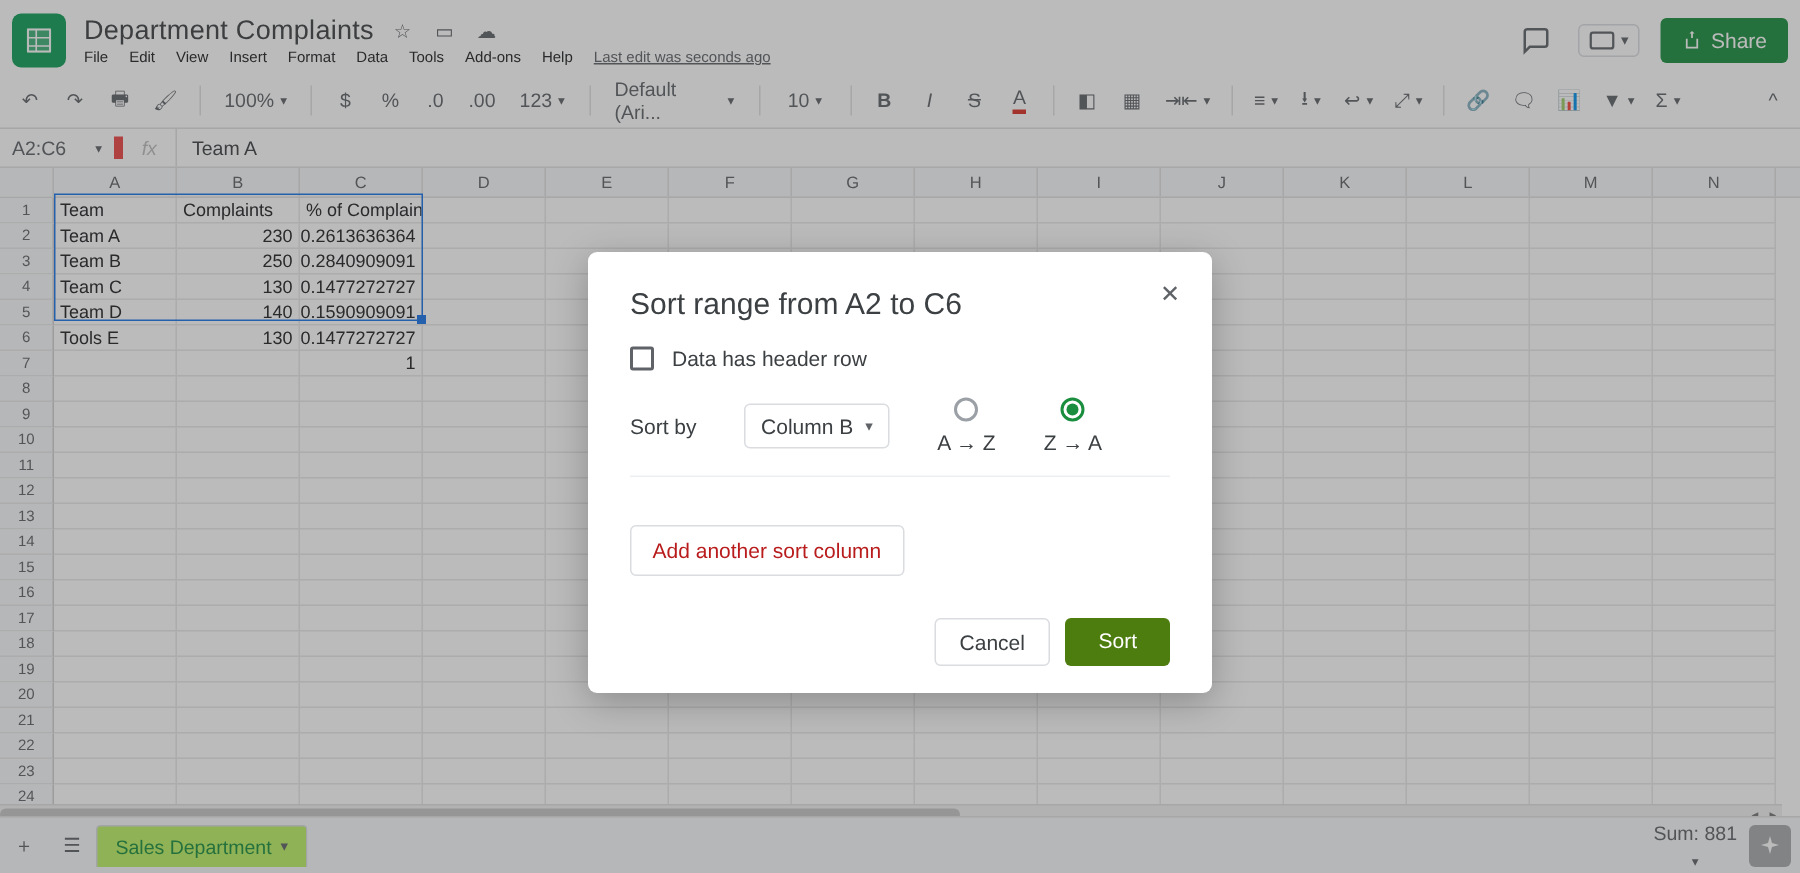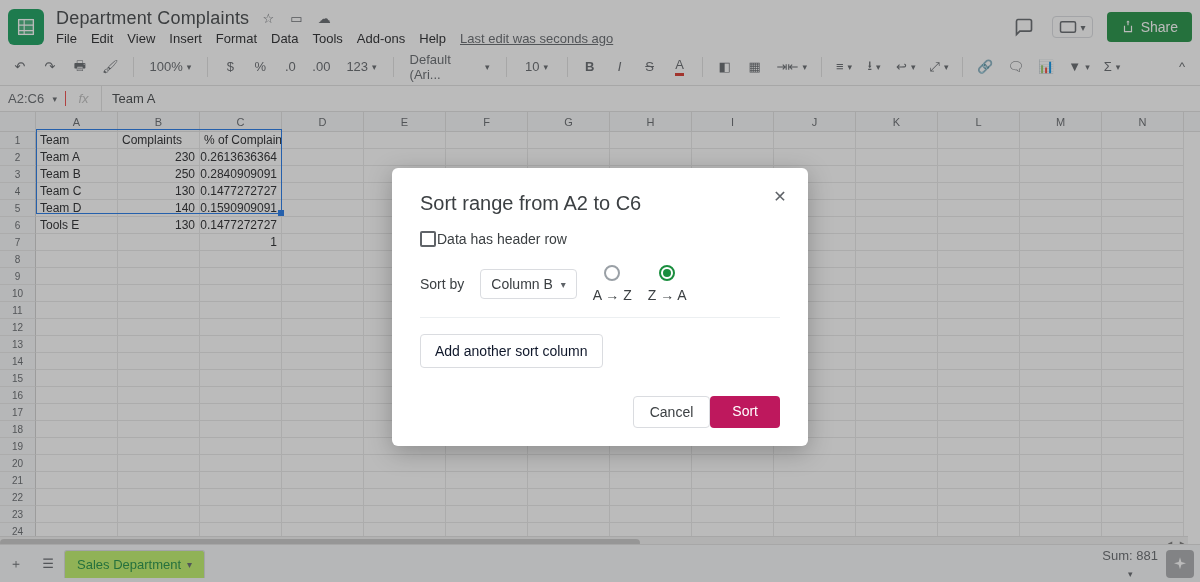--- a/index.html
+++ b/index.html
@@ -25,21 +25,21 @@
     background: #0f9d58;
     border-radius: 6px;
     display: flex; align-items: center; justify-content: center;
     margin-right: 12px;
   }
   .logo svg { width: 22px; height: 22px; fill:#fff; }
   .title-block { display:flex; flex-direction:column; flex:1; }
   .title-row { display:flex; align-items:center; gap:10px; }
   .doc-title { font-size:18px; color:#3c4043; letter-spacing:0.2px; }
   .ticon { width:18px; height:18px; color:#5f6368; display:inline-flex; align-items:center; justify-content:center; }
-  .menus { display:flex; gap:14px; margin-top:2px; font-size:13px; color:#202124;align-items:flex-end; }
+  .menus { display:flex; gap:14px; margin-top:2px; font-size:10px; color:#202124;align-items:flex-end; }
   .menus span { cursor:default; }
   .menus .muted { color:#5f6368; text-decoration:underline; }
   .right-actions { display:flex; align-items:center; gap:14px; margin-left:auto; }
   .icon-btn { width:28px; height:28px; display:flex; align-items:center; justify-content:center; color:#5f6368; border-radius:4px; }
   .present { display:flex; align-items:center; border:1px solid #dadce0; border-radius:4px; padding:3px 6px; gap:4px; color:#5f6368;}
   .share-btn {
     background:#1a8e3e; color:#fff; border-radius:4px; padding:7px 14px;
     display:flex; align-items:center; gap:6px; font-size:14px; font-weight:500;
   }
   .toolbar {
@@ -49,21 +49,21 @@
   }
   .tb-sep { width:1px; height:20px; background:#e0e0e0; margin:0 4px; }
   .tb-btn { min-width:24px; height:26px; display:flex; align-items:center; justify-content:center; padding:0 4px; border-radius:3px; }
   .tb-text { padding:0 6px; }
   .tb-drop::after { content:"▾"; font-size:9px; margin-left:4px; color:#5f6368; }
   .chev { width:20px; text-align:center; color:#5f6368; margin-left:auto; }
   .formula-bar {
     display:flex; align-items:center; height:26px; border-bottom:1px solid #e0e0e0;
     font-size:13px; color:#3c4043;
   }
-  .name-box { width:66px; border-right:1px solid #ef4444; padding:0 8px; display:flex; align-items:center; justify-content:space-between; color:#5f6368;}
+  .name-box { width:82px; border-right:6px solid #ef4444; padding:0 8px; display:flex; align-items:center; justify-content:space-between; color:#5f6368;}
   .fx { width:36px; text-align:center; font-style:italic; color:#bdbdbd; border-right:1px solid #e0e0e0; height:100%; display:flex; align-items:center; justify-content:center;}
   .fval { padding:0 10px; }
   .grid-wrap { position:relative; height:436px; overflow:hidden; }
   .col-headers {
     display:flex; height:20px; font-size:11px; color:#5f6368; background:#f8f9fa; border-bottom:1px solid #e0e0e0;
   }
   .corner { width:36px; border-right:1px solid #e0e0e0; background:#f8f9fa;}
   .ch { width:82px; border-right:1px solid #e0e0e0; display:flex; align-items:center; justify-content:center; }
   .rows { position:relative; }
   .row { display:flex; height:17px; }
@@ -91,33 +91,33 @@
     position:absolute; inset:0; background:rgba(60,60,60,0.35);
     display:flex; align-items:flex-start; justify-content:center;
   }
   .dialog {
     margin-top:168px; width:416px; background:#fff; border-radius:6px;
     box-shadow:0 6px 24px rgba(0,0,0,0.25); padding:24px 28px 18px 28px;
     position:relative; font-size:14px; color:#3c4043;
   }
   .dlg-title { font-size:20px; color:#3c4043; margin-bottom:16px; font-weight:400;}
   .dlg-close { position:absolute; right:16px; top:16px; color:#5f6368; width:24px; height:24px; display:flex; align-items:center; justify-content:center; font-size:16px;}
-  .chk-row { display:flex; align-items:center; gap:1px; margin-bottom:18px;}
+  .chk-row { display:flex; align-items:center; gap:12px; margin-bottom:18px;}
   .chk { width:16px; height:16px; border:2px solid #5f6368; border-radius:2px;}
-  .sort-row { display:flex; align-items:center; gap:16px; margin-bottom:14px;}
+  .sort-row { display:flex; align-items:center; gap:32px; margin-bottom:14px;}
   .select-box { border:1px solid #dadce0; border-radius:4px; padding:6px 10px; display:flex; align-items:center; gap:8px;}
   .radio { display:flex; align-items:center; gap:6px;flex-direction:column; }
   .r-outer { width:16px; height:16px; border:2px solid #9aa0a6; border-radius:50%; display:flex; align-items:center; justify-content:center;}
   .r-outer.on { border-color:#1a8e3e;}
   .r-inner { width:8px; height:8px; background:#1a8e3e; border-radius:50%;}
   .divider { border-top:1px solid #eceff1; margin:8px 0 16px 0;}
-  .add-col { border:1px solid #dadce0; border-radius:4px; padding:8px 14px; color:#0f172a; font-weight:500; display:inline-block;}
-  .dlg-actions { display:flex; justify-content:flex-end; margin-top:28px;}
+  .add-col { border:1px solid #dadce0; border-radius:4px; padding:8px 14px; color:#b91c1c; font-weight:500; display:inline-block;margin-top:16px;}
+  .dlg-actions { display:flex; justify-content:flex-end; gap:10px; margin-top:28px;}
   .btn-flat { border:1px solid #dadce0; border-radius:4px; padding:7px 16px; color:#3c4043;}
-  .btn-primary { background:#be185d; color:#fff; border-radius:4px; padding:7px 22px; font-weight:500;}
+  .btn-primary { background:#4d7c0f; color:#fff; border-radius:4px; padding:7px 22px; font-weight:500;}
 </style>
 </head>
 <body>
 
 <div class="topbar">
   <div class="logo">
     <svg viewBox="0 0 24 24">
         <rect x="3" y="3" width="18" height="18" rx="2" fill="#fff" opacity="0.2"></rect>
         <path d="M4 4h16v16H4z" fill="none" stroke="#fff" stroke-width="1.4"></path>
         <path d="M4 10h16M4 16h16M10 4v16" stroke="#fff" stroke-width="1.2"></path>

